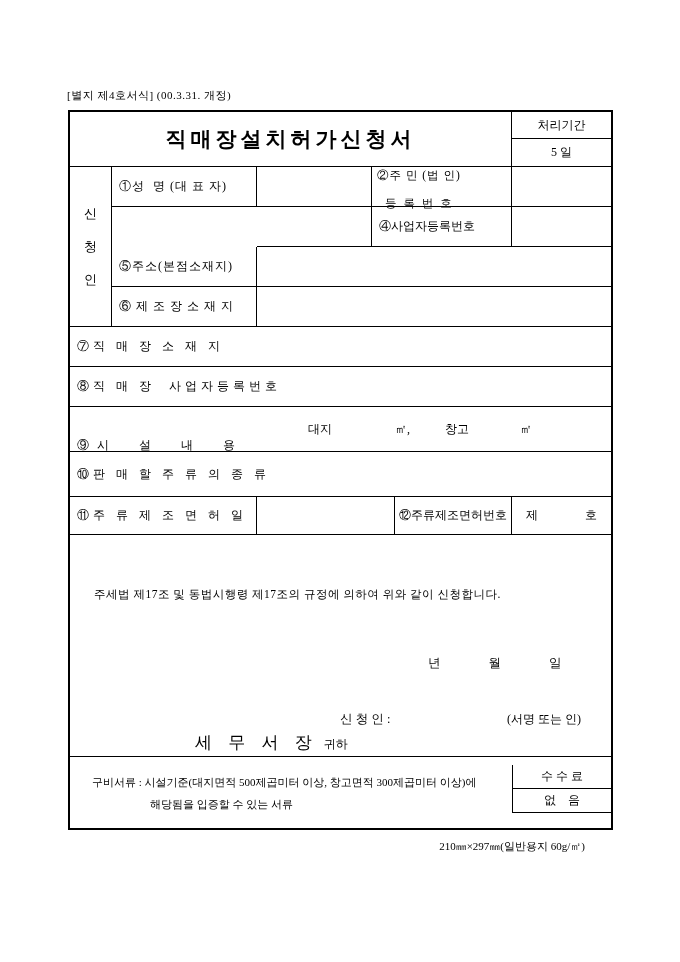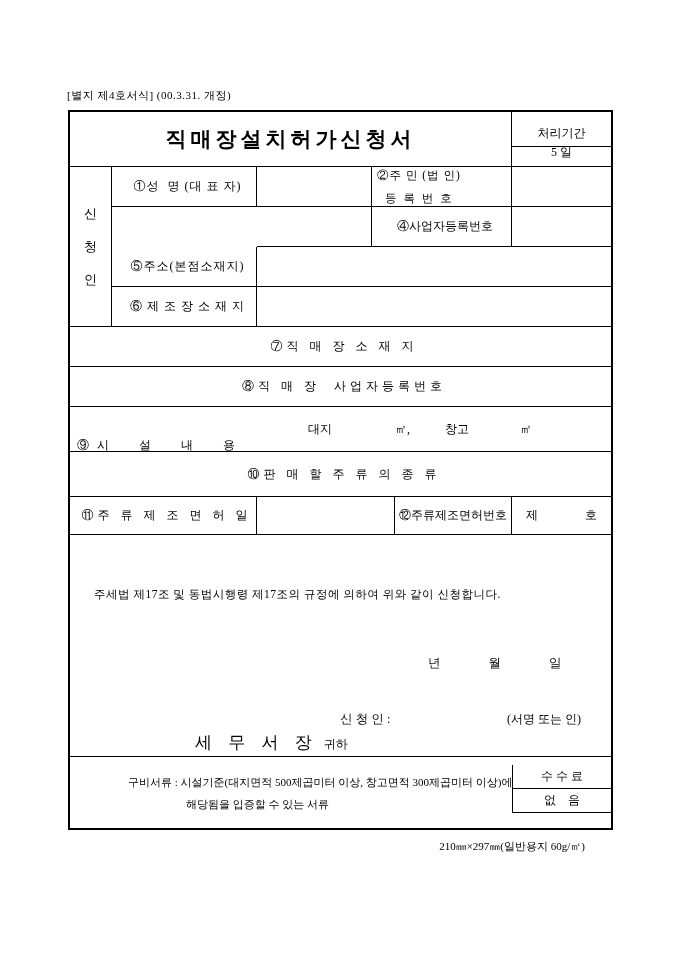--- a/index.html
+++ b/index.html
@@ -10,28 +10,28 @@
     color:#000;
   }
   .page { position:relative; width:680px; height:962px; background:#fff; overflow:hidden; }
   .ref { position:absolute; left:67px; top:88px; font-size:11px; letter-spacing:0.5px; }
   .form-table { position:absolute; left:68px; top:110px; width:545px; height:720px; border:2px solid #000; }
   .cell { position:absolute; font-size:12px; }
   .br { border-right:1px solid #000; }
   .bb { border-bottom:1px solid #000; }
   .bl { border-left:1px solid #000;margin-top:8px; }
   .c { display:flex; align-items:center; justify-content:center; text-align:center; }
-  .l { display:flex; align-items:center; padding-left:7px;justify-content:center; }
+  .l { display:flex; align-items:center; padding-left:7px; }
   .pre { white-space:pre; }
   .ls1 { letter-spacing:1px; }
   .ls4 { letter-spacing:4px; }
   .ls8 { letter-spacing:8px;margin-top:16px; }
   .title { font-size:21px; font-weight:700; letter-spacing:4px; }
   .vlabel { display:flex; flex-direction:column; align-items:center; justify-content:center; gap:15px; font-size:13px; }
-  .resno { display:flex; flex-direction:column; justify-content:space-between; padding-left:5px; line-height:1.4; font-size:11.5px; }
+  .resno { display:flex; flex-direction:column; justify-content:flex-start; padding-left:5px; line-height:1.4; font-size:11.5px;gap:12px; }
   .ind { margin-left:8px; letter-spacing:2px; }
   .rowlabel { position:absolute; top:50%; transform:translateY(-50%); }
   .licno-label { font-size:12px; }
   .licno-value { display:flex; align-items:center; justify-content:space-between; padding:0 14px; }
   .decl-body { font-size:11.5px; letter-spacing:0.5px; }
   .date-row { display:flex; gap:48px; font-size:12.5px; }
   .recipient { font-size:17px; letter-spacing:6px;margin-left:28px; }
   .recipient-suffix { font-size:12px; margin-left:6px; }
   .small { font-size:11px; }
   .paper-note { position:absolute; left:68px; top:839px; width:545px; text-align:right; padding-right:28px; font-size:11px; }
@@ -41,21 +41,21 @@
 
 <div class="page">
 
   <div class="ref pre">[별지 제4호서식] (00.3.31. 개정)</div>
 
   <div class="form-table">
 
     <div class="cell c br bb" style="left:0;top:0;width:442px;height:55px;">
       <span class="title">직매장설치허가신청서</span>
     </div>
-    <div class="cell c bb" style="left:442px;top:8px;right:0;height:27px;">
+    <div class="cell c bb" style="left:442px;top:0;right:0;height:27px;">
       <span>처리기간</span>
     </div>
     <div class="cell c bb" style="left:442px;top:27px;right:0;height:28px;text-align:right;">
       <span class="pre">5 일</span>
     </div>
 
     <div class="cell br bb vlabel" style="left:0;top:55px;width:42px;height:160px;">
       <span>신</span>
       <span>청</span>
       <span>인</span>
@@ -126,21 +126,21 @@
         <span>월</span>
         <span>일</span>
       </div>
       <span class="pre" style="position:absolute;left:270px;top:176px;font-size:12.5px;">신 청 인 :</span>
       <span style="position:absolute;left:437px;top:176px;font-size:12px;">(서명 또는 인)</span>
       <div style="position:absolute;left:97px;top:196px;">
         <span class="recipient">세 무 서 장</span><span class="recipient-suffix">귀하</span>
       </div>
     </div>
 
-    <div class="cell" style="left:0;top:645px;right:0;height:73px;margin-left:36px;">
+    <div class="cell" style="left:0;top:645px;right:0;height:73px;">
       <span class="pre small" style="position:absolute;left:22px;top:18px;">구비서류 : 시설기준(대지면적 500제곱미터 이상, 창고면적 300제곱미터 이상)에</span>
       <span class="pre small" style="position:absolute;left:80px;top:40px;">해당됨을 입증할 수 있는 서류</span>
     </div>
     <div class="cell c bl bb" style="left:442px;top:645px;right:0;height:24px;">
       <span class="pre">수 수 료</span>
     </div>
     <div class="cell c bl bb" style="left:442px;top:669px;right:0;height:24px;">
       <span class="pre">없    음</span>
     </div>
 

